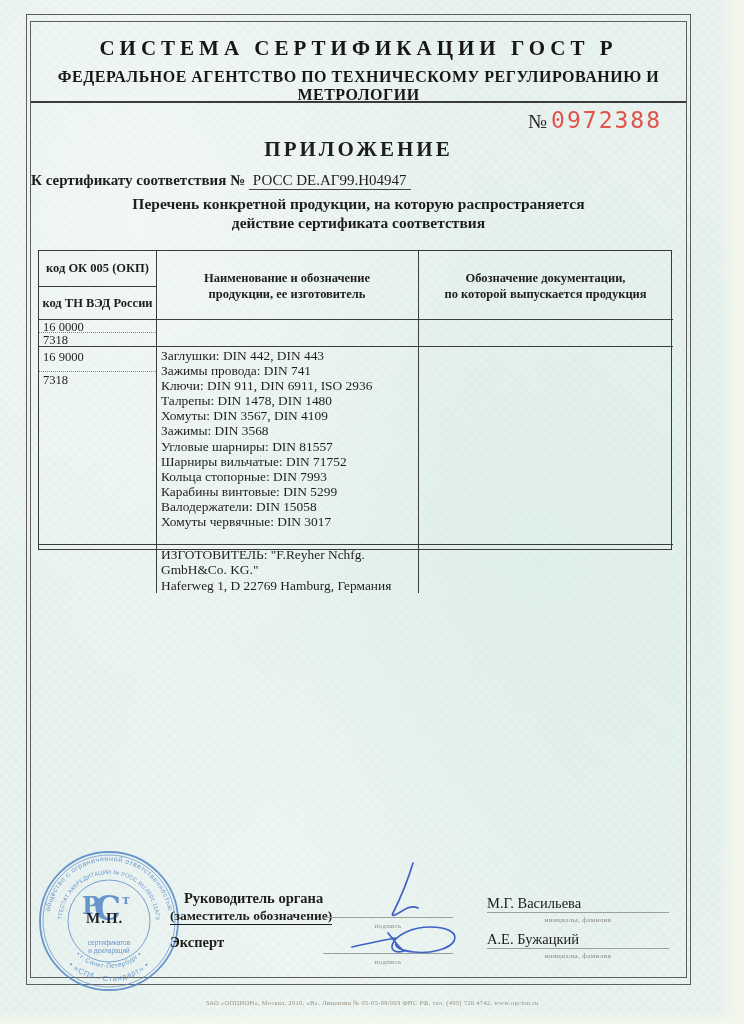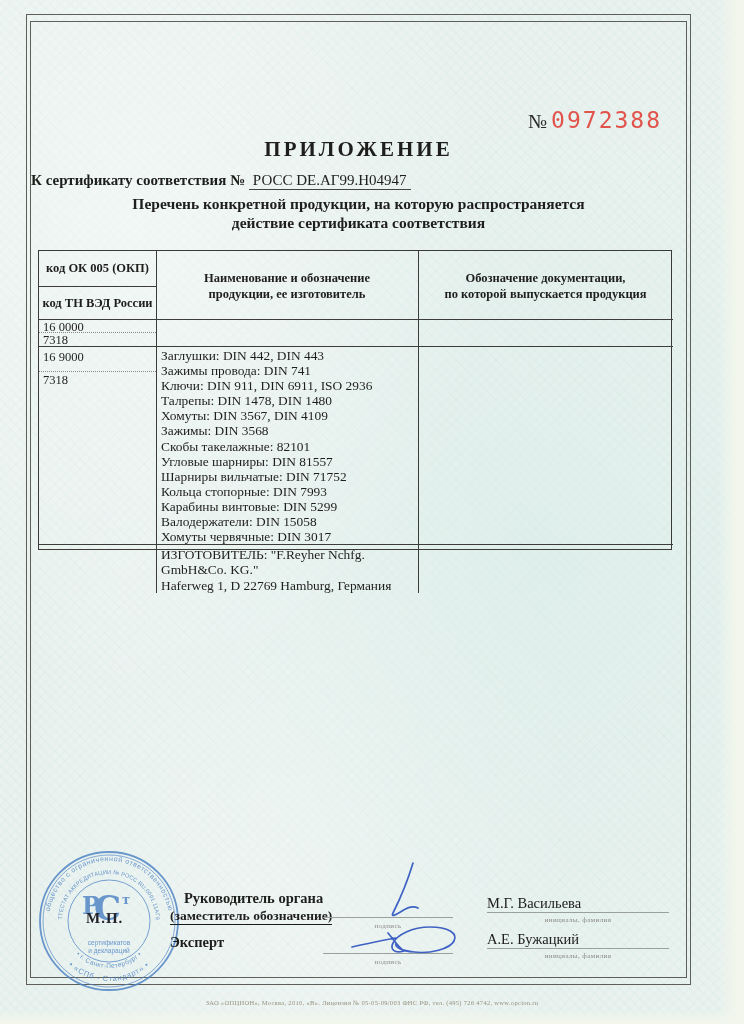--- a/index.html
+++ b/index.html
@@ -56,20 +56,24 @@
   .mp { font-weight:bold; font-size:15px; color:#23232b; letter-spacing:1px; }
 </style>
 </head>
 <body>
 
 <div class="page">
 
   <div class="abs frame" style="left:26px; top:14px; width:665px; height:971px;"></div>
   <div class="abs frame" style="left:30px; top:21px; width:657px; height:957px;"></div>
 
+  <div class="abs" style="left:31px; top:22px; width:655px; height:81px; border-bottom:2px solid #3c3c38;">
+    <div class="hdr1" style="margin-top:14px;">СИСТЕМА СЕРТИФИКАЦИИ ГОСТ Р</div>
+    <div class="hdr2" style="margin-top:7px;">ФЕДЕРАЛЬНОЕ АГЕНТСТВО ПО ТЕХНИЧЕСКОМУ РЕГУЛИРОВАНИЮ И МЕТРОЛОГИИ</div>
+  </div>
 
   <div class="abs" style="left:528px; top:107px; white-space:nowrap;">
     <span class="num-label">№</span>
     <span class="num-digits">0972388</span>
   </div>
 
   <div class="abs doc-title" style="left:31px; top:137px; width:655px;">ПРИЛОЖЕНИЕ</div>
 
   <div class="abs cert-line" style="left:31px; top:172px; width:655px;">
     <b>К сертификату соответствия №</b>
@@ -111,21 +115,20 @@
     <div class="abs code" style="left:0; top:99px; width:117px;">16 9000</div>
     <div class="abs code" style="left:0; top:122px; width:117px;">7318</div>
 
     <div class="abs cell-text" style="left:122px; top:97px; width:256px;">
       <div>Заглушки: DIN 442, DIN 443</div>
       <div>Зажимы провода: DIN 741</div>
       <div>Ключи: DIN 911, DIN 6911, ISO 2936</div>
       <div>Талрепы: DIN 1478, DIN 1480</div>
       <div>Хомуты: DIN 3567, DIN 4109</div>
       <div>Зажимы: DIN 3568</div>
-      <div>Скобы такелажные: 82101</div>
       <div>Угловые шарниры: DIN 81557</div>
       <div>Шарниры вильчатые: DIN 71752</div>
       <div>Кольца стопорные: DIN 7993</div>
       <div>Карабины винтовые: DIN 5299</div>
       <div>Валодержатели: DIN 15058</div>
       <div>Хомуты червячные: DIN 3017</div>
     </div>
 
     <div class="abs cell-text" style="left:122px; top:296px; width:256px; line-height:15.3px;">
       <div>ИЗГОТОВИТЕЛЬ: "F.Reyher Nchfg.</div>

